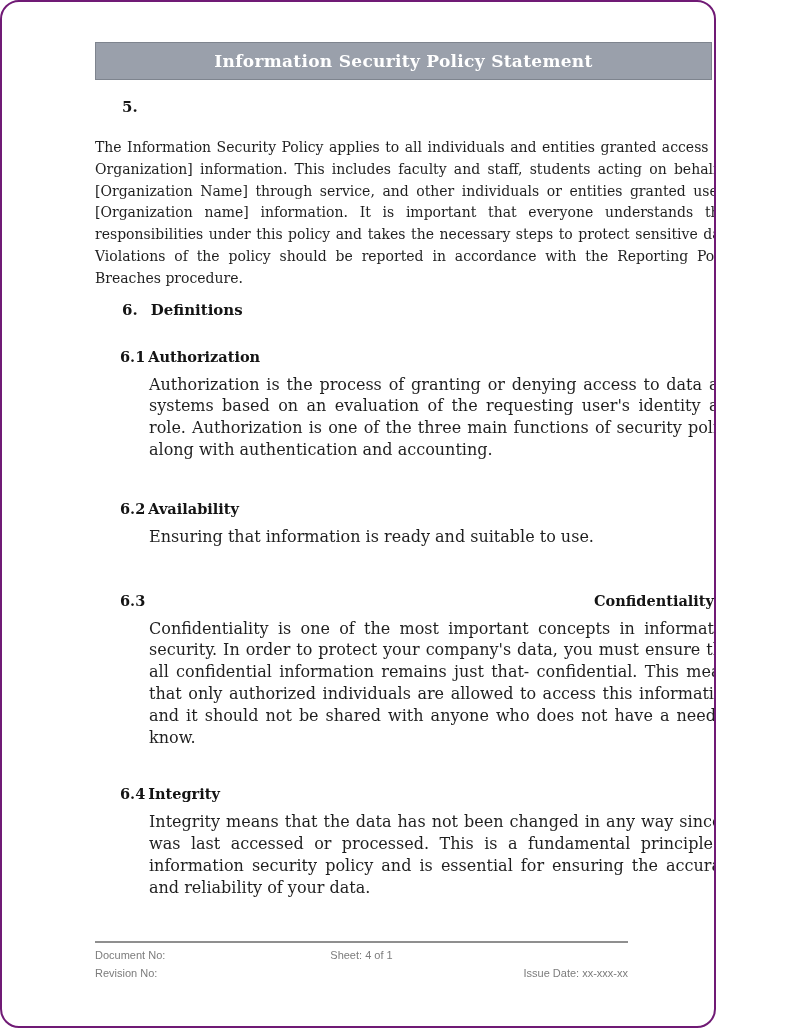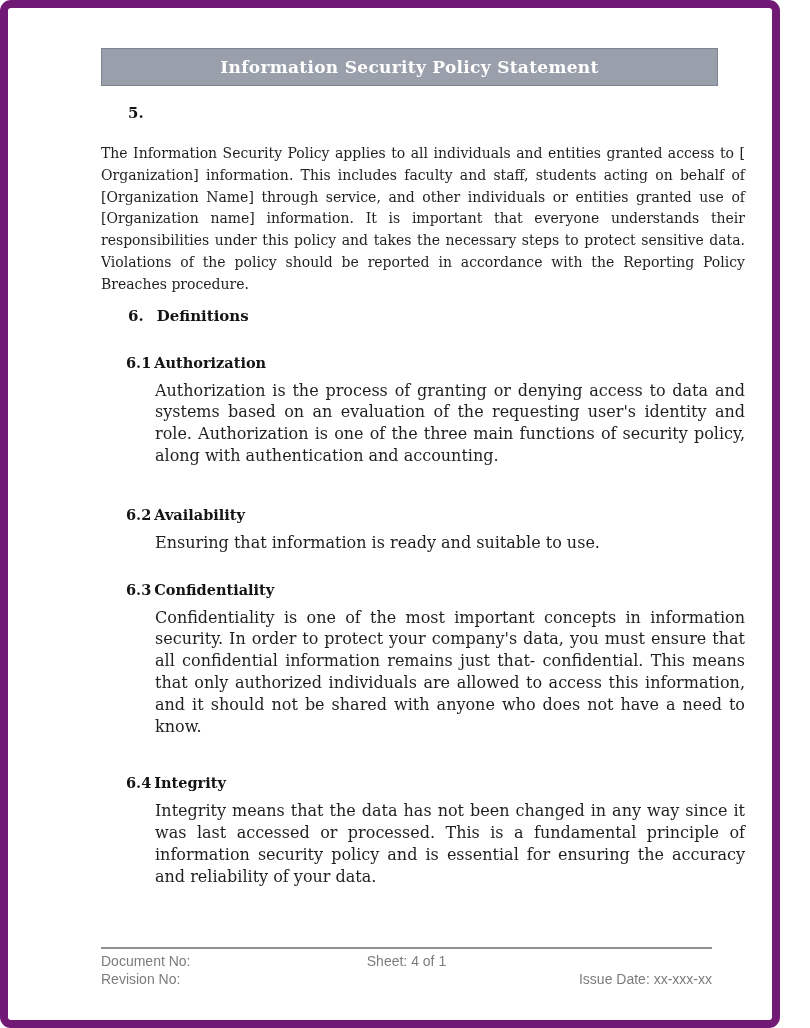--- a/index.html
+++ b/index.html
@@ -7,25 +7,25 @@
   body {
     width: 810px;
     height: 1028px;
     font-family: "DejaVu Serif", "Liberation Serif", serif;
     color: #1f1f1f;
     position: relative;
   }
   .page {
     position: absolute;
     inset: 0;
-    width: 780px;
+    width: 716px;
     height: 1028px;
     background: #ffffff;
-    border: 8px solid #701a75;
-    border-radius: 11px;
+    border: 2px solid #701a75;
+    border-radius: 19px;
     overflow: hidden;
   }
   .banner {
     margin: 40px 0 0 93px;
     width: 617px;
     height: 38px;
     background: #9aa0ab;
     border: 1px solid #7e848e;
     display: flex;
     align-items: center;
@@ -63,30 +63,30 @@
   .para-def {
     margin: 9px 0 0 147px;
     width: 590px;
     font-size: 16px;
     line-height: 21.8px;
     text-align: justify;
   }
   .mt-h6   { margin-top: 11px; }
   .mt-def1 { margin-top: 29px; }
   .mt-def2 { margin-top: 39px; }
-  .mt-def3 { margin-top: 27px; }
+  .mt-def3 { margin-top: 44px; justify-content: space-between; }
   .mt-def4 { margin-top: 37px; }
   .footer {
     position: absolute;
     left: 93px;
-    right: 60px;
+    right: 86px;
     top: 939px;
     border-top: 2px solid #8f8f8f;
     font-family: "Liberation Sans", sans-serif;
-    font-size: 14px;
+    font-size: 11px;
     color: #7c7c7c;
     padding-top: 3px;
   }
   .footer-row {
     display: grid;
     grid-template-columns: 1fr 1fr 1fr;
     line-height: 18px;
   }
   .f-left   { text-align: left; }
   .f-center { text-align: center; }

